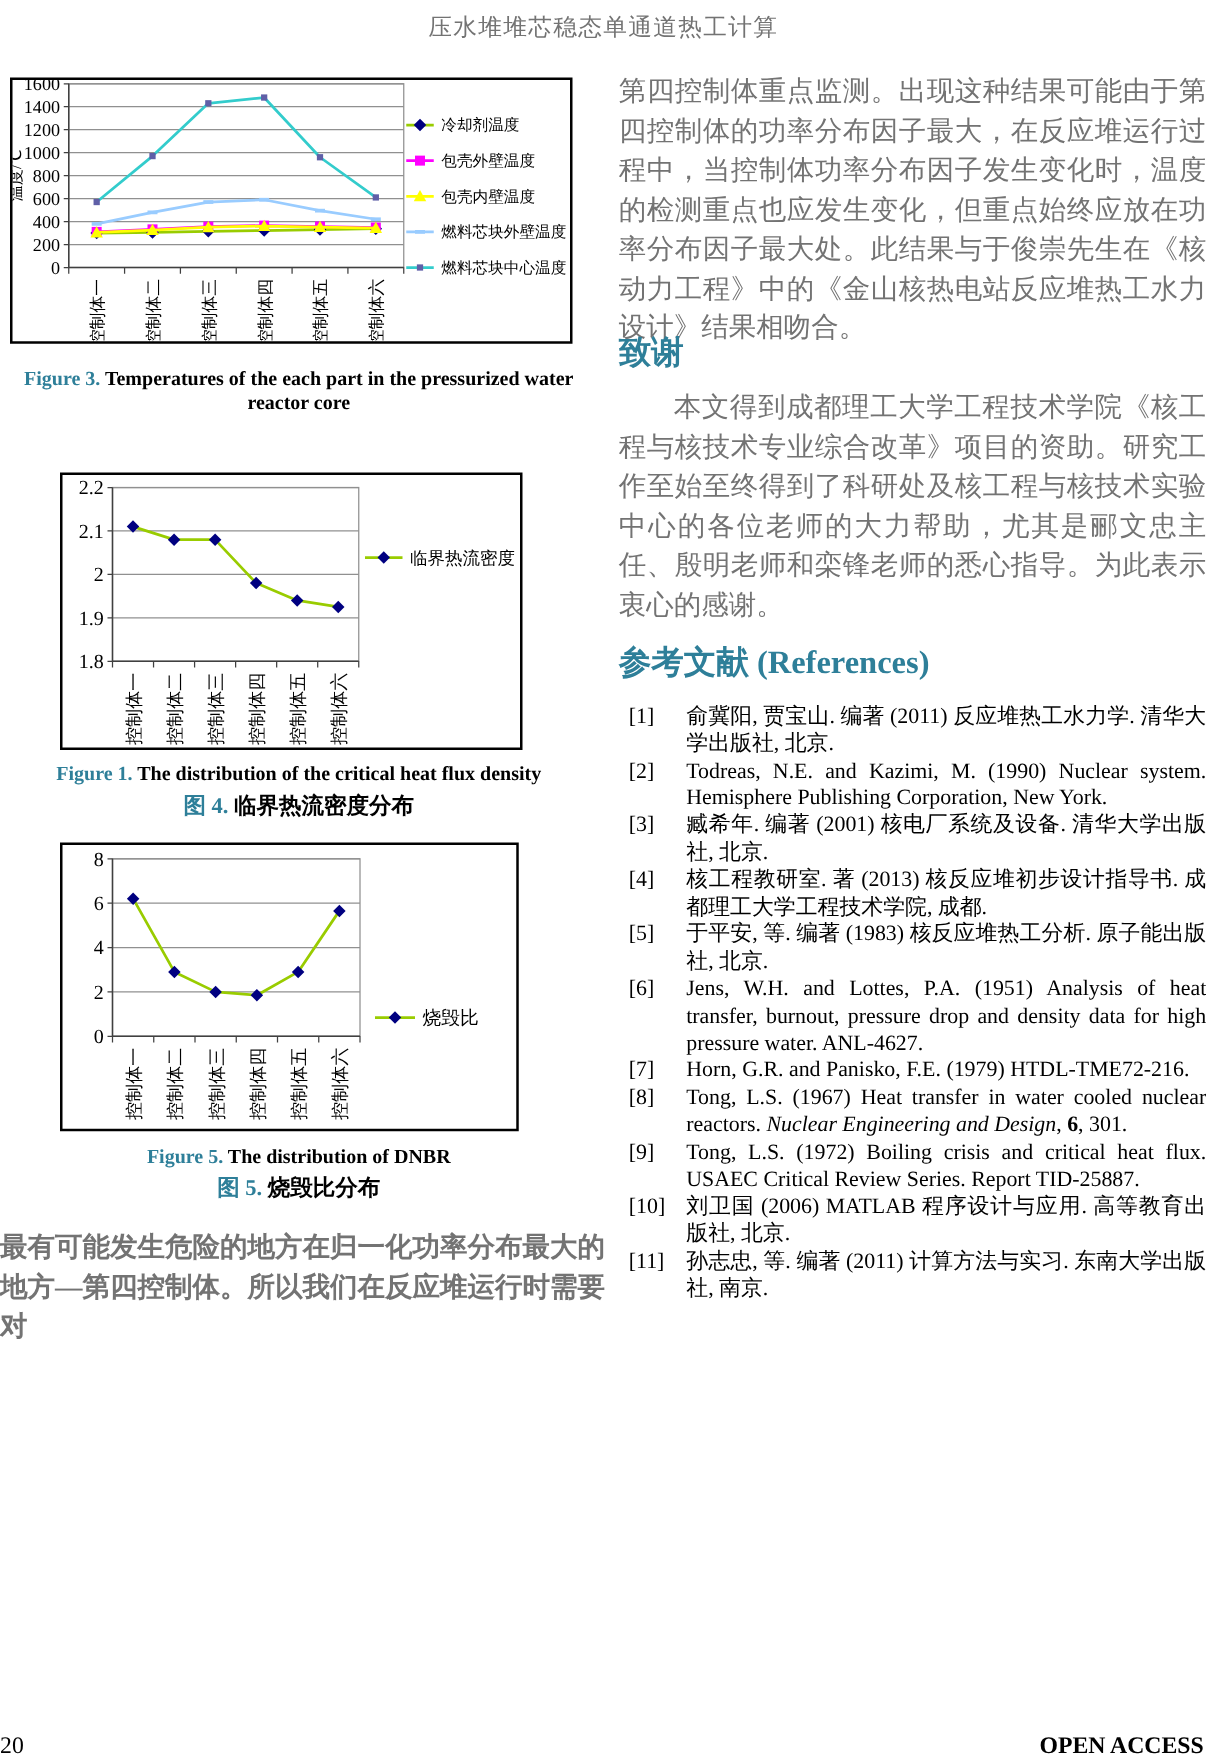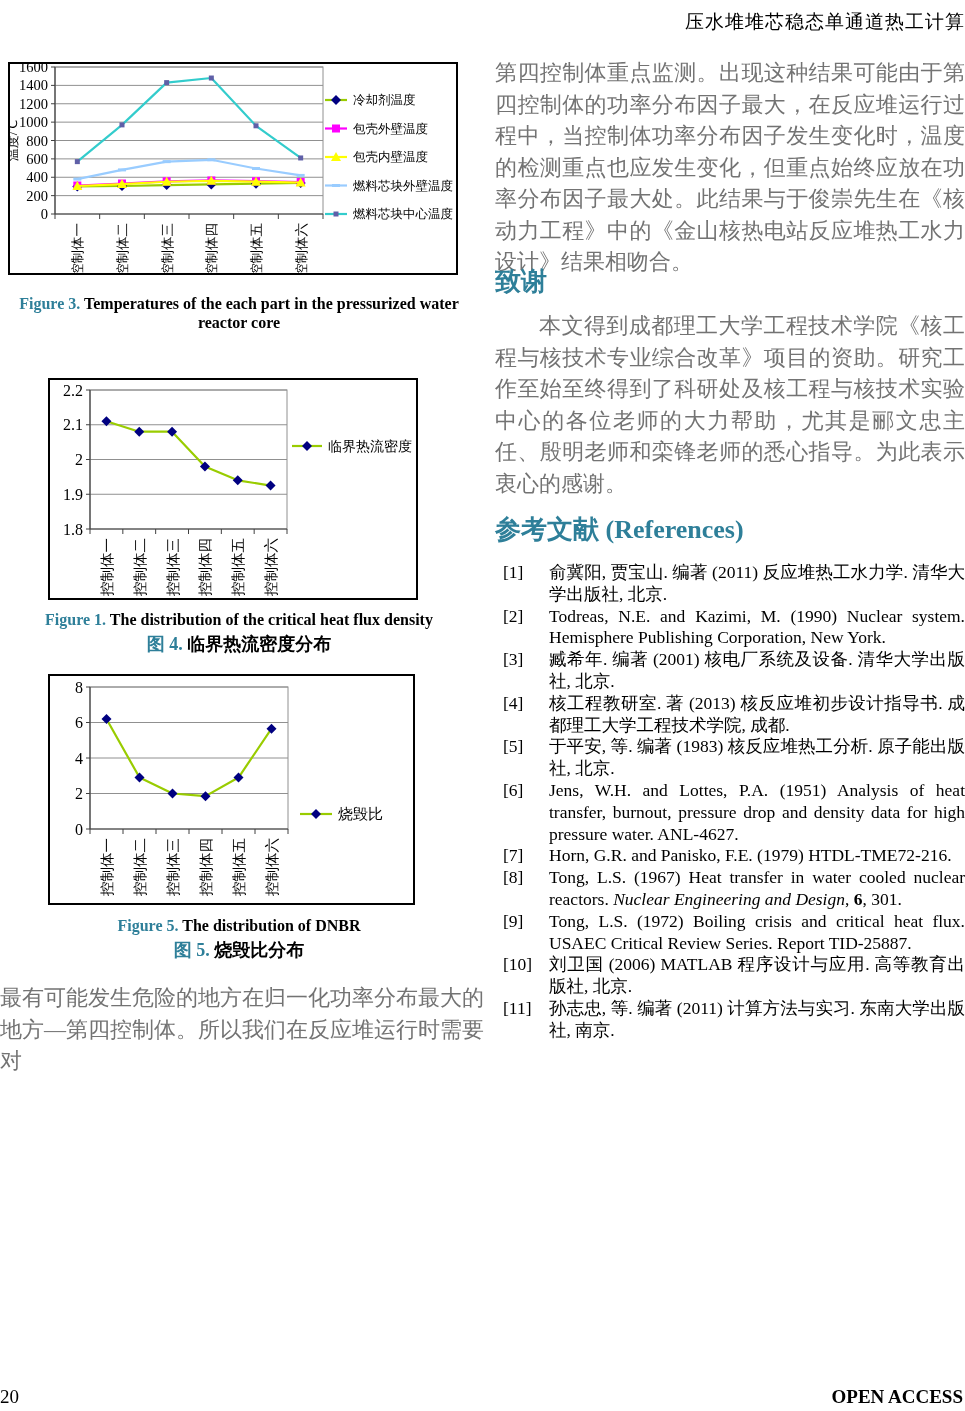--- a/index.html
+++ b/index.html
@@ -1,19 +1,19 @@
 <!DOCTYPE html>
 <html style="--teal: #2E7F99;"><head>
 <meta charset="utf-8">
 <style>
   html,body{margin:0;padding:0;background:#ffffff;}
   .page{position:relative;width:965px;height:1411px;background:#fff;overflow:hidden;
         font-family:"Liberation Serif", serif;color:#000;}
-  .page-title{position:absolute;top:9px;left:0;width:100%;text-align:right;
-        font-size:19px;color:#000000;letter-spacing:1px;}
+  .page-title{position:absolute;top:9px;left:0;width:100%;text-align:center;
+        font-size:19px;color:#737373;letter-spacing:1px;}
   .chartbox{position:absolute;border:2px solid #000;background:#fff;}
   .caption{position:absolute;text-align:center;font-weight:bold;}
   .cap-en{font-size:16px;line-height:19px;}
   .cap-zh{font-size:18px;line-height:24px;margin-top:3px;}
   .cap-label{color:var(--teal,#2E7F99);}
   .zh-para{position:absolute;font-size:22px;line-height:31.5px;text-align:justify;color:#737373;}
   .section-heading{position:absolute;font-size:26px;font-weight:bold;color:var(--teal,#2E7F99);}
   .indent{text-indent:2em;}
   .ref-list{position:absolute;left:495px;top:562px;width:470px;}
   .ref-item{position:relative;padding-left:54px;font-size:17.5px;line-height:21.8px;
@@ -219,21 +219,21 @@
         <line x1="250" y1="138" x2="282" y2="138" stroke="#99CC00" stroke-width="2.2"></line>
         <path d="M 266 133 L 271 138 L 266 143 L 261 138 Z" fill="#000080"></path>
         <text x="288" y="143.25" font-size="15" fill="#000">烧毁比</text>
       </svg></div>
 
   <div class="caption" style="left:2px;top:916px;width:474px;">
     <div class="cap-en"><span class="cap-label">Figure 5.</span><span> The distribution of DNBR</span></div>
     <div class="cap-zh"><span class="cap-label">图 5.</span><span> 烧毁比分布</span></div>
   </div>
 
-  <div class="zh-para" style="left:0px;top:982px;width:484px;">最有可能发生危险的地方在归一化功率分布最大的地方—第四控制体。所以我们在反应堆运行时需要对</div>
+  <div class="zh-para" style="left:0px;top:982px;width:484px;font-weight:bold;">最有可能发生危险的地方在归一化功率分布最大的地方—第四控制体。所以我们在反应堆运行时需要对</div>
 
   <div class="zh-para" style="left:495px;top:57px;width:470px;">第四控制体重点监测。出现这种结果可能由于第四控制体的功率分布因子最大，在反应堆运行过程中，当控制体功率分布因子发生变化时，温度的检测重点也应发生变化，但重点始终应放在功率分布因子最大处。此结果与于俊崇先生在《核动力工程》中的《金山核热电站反应堆热工水力设计》结果相吻合。</div>
 
   <div class="section-heading" style="left:495px;top:264px;">致谢</div>
 
   <div class="zh-para indent" style="left:495px;top:310px;width:470px;">本文得到成都理工大学工程技术学院《核工程与核技术专业综合改革》项目的资助。研究工作至始至终得到了科研处及核工程与核技术实验中心的各位老师的大力帮助，尤其是郦文忠主任、殷明老师和栾锋老师的悉心指导。为此表示衷心的感谢。</div>
 
   <div class="section-heading" style="left:495px;top:512px;">
     <span>参考文献</span>
     <span style="font-family:'Liberation Serif',serif;"> <span>(References)</span></span>

